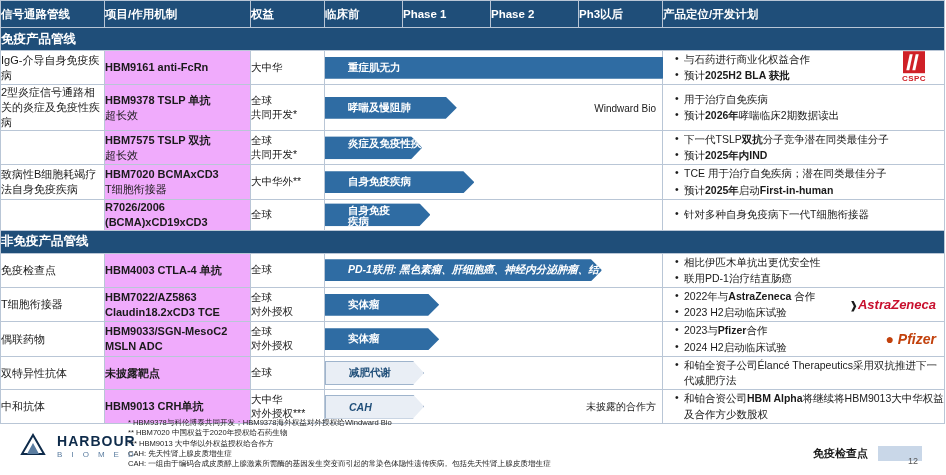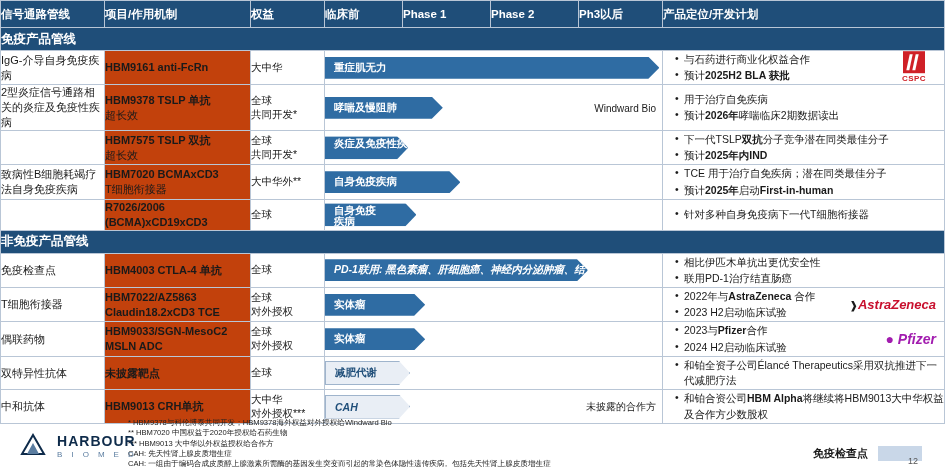--- a/index.html
+++ b/index.html
@@ -33,51 +33,51 @@
   .c-area{width:104px;}
   .c-prog{width:146px;}
   .c-rights{width:74px;}
   .c-pre{width:78px;}
   .c-p1{width:88px;}
   .c-p2{width:88px;}
   .c-p3{width:84px;}
   .c-pos{width:282px;}
 
   td.area{padding:4px 6px;font-size:11px;line-height:1.35;background:#ffffff;}
-  td.prog{padding:4px 6px;font-size:11px;line-height:1.35;font-weight:bold;background:#c2410c;}
+  td.prog{padding:4px 6px;font-size:11px;line-height:1.35;font-weight:bold;background:#f0abfc;}
   td.prog .plain{font-weight:normal;}
   td.rights{padding:4px 6px;font-size:10.5px;line-height:1.3;background:#ffffff;}
   td.stage{position:relative;height:100%;background:#ffffff;padding:0;}
   td.pos{padding:3px 8px;font-size:10.5px;line-height:1.45;background:#ffffff;position:relative;}
   td.pos ul{margin:0;padding-left:12px;list-style:none;}
   td.pos li{position:relative;padding-left:9px;margin:1px 0;}
   td.pos li:before{content:"•";position:absolute;left:0;top:-1px;color:#1a1a1a;}
 
   
   .barwrap{position:relative;height:28px;}
   .bar{
     position:absolute;top:50%;transform:translateY(-50%);
     height:22px;background:#2f6ca3;color:#ffffff;
     font-size:10.5px;font-weight:bold;
-    display:flex;align-items:center;padding-left:9px;
+    display:flex;align-items:center;padding-left:23px;
     white-space:nowrap;
     clip-path:polygon(0 0, calc(100% - 11px) 0, 100% 50%, calc(100% - 11px) 100%, 0 100%);
   }
   .bar.light{background:#e9eef5;color:#1f4e79;border:1px solid #9fb4cc;}
   .bar.two{line-height:1.08;display:block;padding-top:1px;}
   .bar.italic{font-style:italic;}
 
   
   .logo{position:absolute;right:8px;top:50%;transform:translateY(-50%);}
   .cspc{width:44px;text-align:center;}
   .cspc .sq{width:22px;height:22px;background:#cf2027;margin:0 auto;position:relative;}
   .cspc .sq:after{content:"";position:absolute;left:5px;top:3px;width:3px;height:16px;background:#fff;transform:skewX(-12deg);box-shadow:6px 0 0 #fff;}
   .cspc .txt{font-size:8px;font-weight:bold;color:#cf2027;letter-spacing:.5px;}
   .az{color:#c8102e;font-size:13px;font-weight:bold;font-style:italic;}
-  .pf{color:#a21caf;font-size:14px;font-weight:bold;font-style:italic;}
+  .pf{color:#c2410c;font-size:14px;font-weight:bold;font-style:italic;}
 
   
   .notes{
     position:absolute;left:128px;top:418px;width:640px;
     font-size:7.6px;line-height:1.35;color:#222;
   }
   .notes div{white-space:nowrap;overflow:hidden;}
 
   
   .brand{position:absolute;left:18px;top:432px;text-align:left;}

